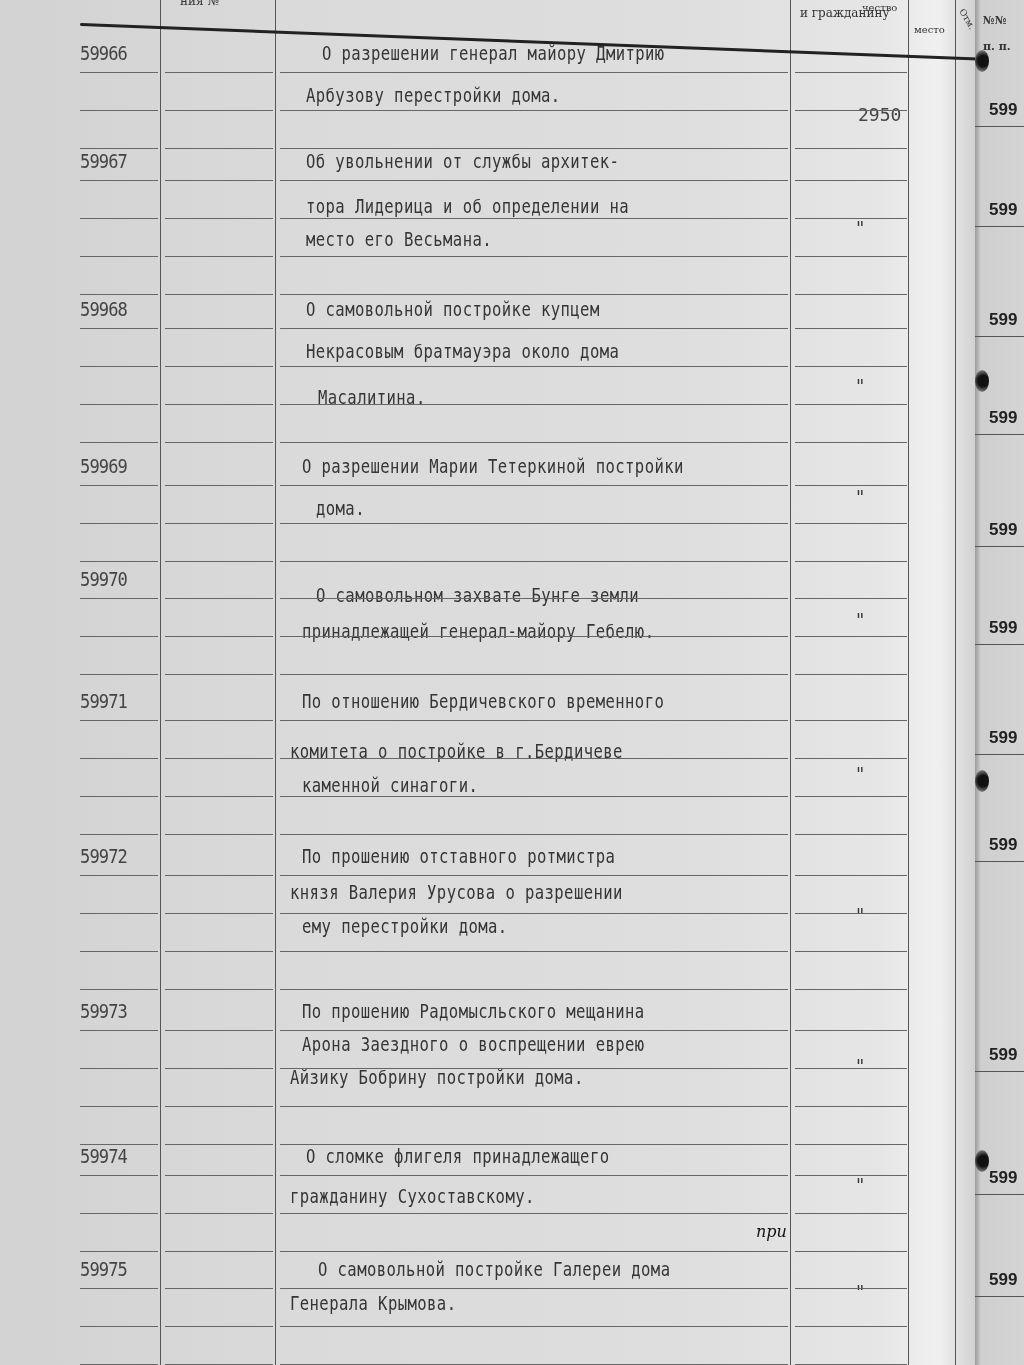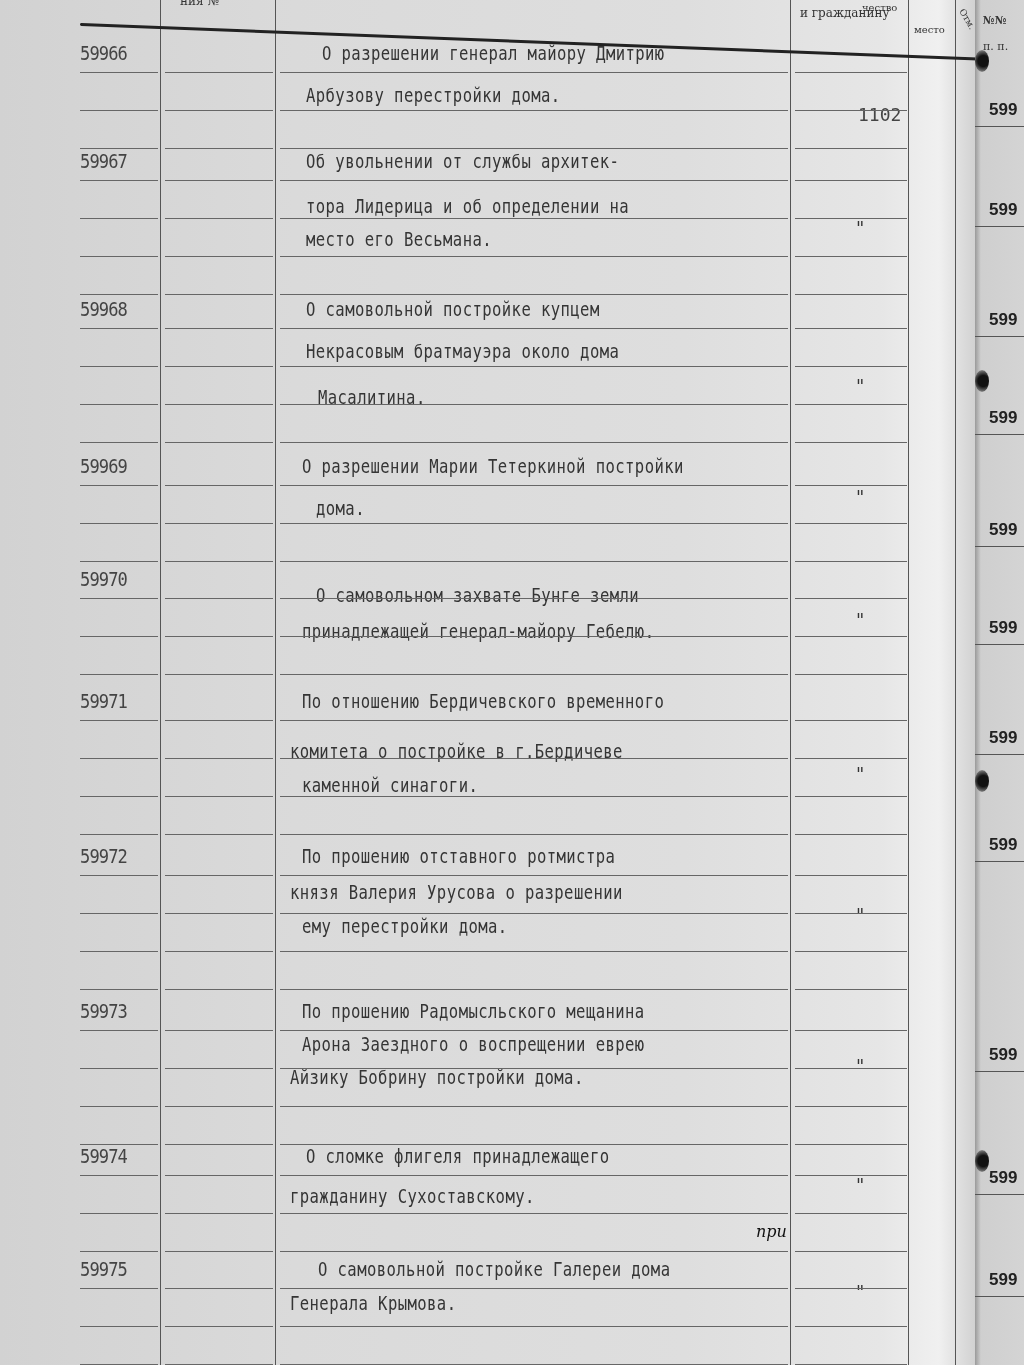--- a/index.html
+++ b/index.html
@@ -61,21 +61,21 @@
   <div class="hdr" style="left:914px; top:24px; font-size:10px;">место</div>
   <div class="hdr" style="left:956px; top:14px; font-size:9px; transform:rotate(60deg);">Отм.</div>
 
   <div class="topline"></div>
 
   <div id="entries">
       <div class="row" style="top: 42px;">
         <div class="num" style="top: 0px;">59966</div>
         <div class="line" style="top: 0px; left: 322px;">О разрешении генерал майору Дмитрию</div>
         <div class="line" style="top: 42px; left: 306px;">Арбузову перестройки дома.</div>
-        <div class="year" style="top: 62px;">1102</div>
+        <div class="year" style="top: 62px;">2950</div>
         <div class="rline" style="left: 80px; width: 78px; top: 30px;"></div>
         <div class="rline" style="left: 165px; width: 108px; top: 30px;"></div>
         <div class="rline" style="left: 280px; width: 508px; top: 30px;"></div>
         <div class="rline" style="left: 795px; width: 112px; top: 30px;"></div>
         <div class="rline" style="left: 80px; width: 78px; top: 68px;"></div>
         <div class="rline" style="left: 165px; width: 108px; top: 68px;"></div>
         <div class="rline" style="left: 280px; width: 508px; top: 68px;"></div>
         <div class="rline" style="left: 795px; width: 112px; top: 68px;"></div>
         <div class="rline" style="left: 80px; width: 78px; top: 106px;"></div>
         <div class="rline" style="left: 165px; width: 108px; top: 106px;"></div>
@@ -268,21 +268,21 @@
         <div class="rline" style="left: 165px; width: 108px; top: 106px;"></div>
         <div class="rline" style="left: 280px; width: 508px; top: 106px;"></div>
         <div class="rline" style="left: 795px; width: 112px; top: 106px;"></div>
       </div>
     </div>
 <div class="handwrite" style="left: 756px; top: 1222px; font-size: 16px;">при</div>
   </div>
 
 <div class="next-page">
   <div class="hdr" style="left:8px; top:14px; font-size:11px; font-weight:bold;">№№</div>
-  <div class="hdr" style="left:8px; top:40px; font-size:11px; font-weight:normal;">п. п.</div>
+  <div class="hdr" style="left:8px; top:40px; font-size:11px; font-weight:bold;">п. п.</div>
   <div id="np">
       <div class="np-num" style="top: 100px;">599</div>
       <div class="np-line" style="top: 126px;"></div>
       <div class="np-num" style="top: 200px;">599</div>
       <div class="np-line" style="top: 226px;"></div>
       <div class="np-num" style="top: 310px;">599</div>
       <div class="np-line" style="top: 336px;"></div>
       <div class="np-num" style="top: 408px;">599</div>
       <div class="np-line" style="top: 434px;"></div>
       <div class="np-num" style="top: 520px;">599</div>

